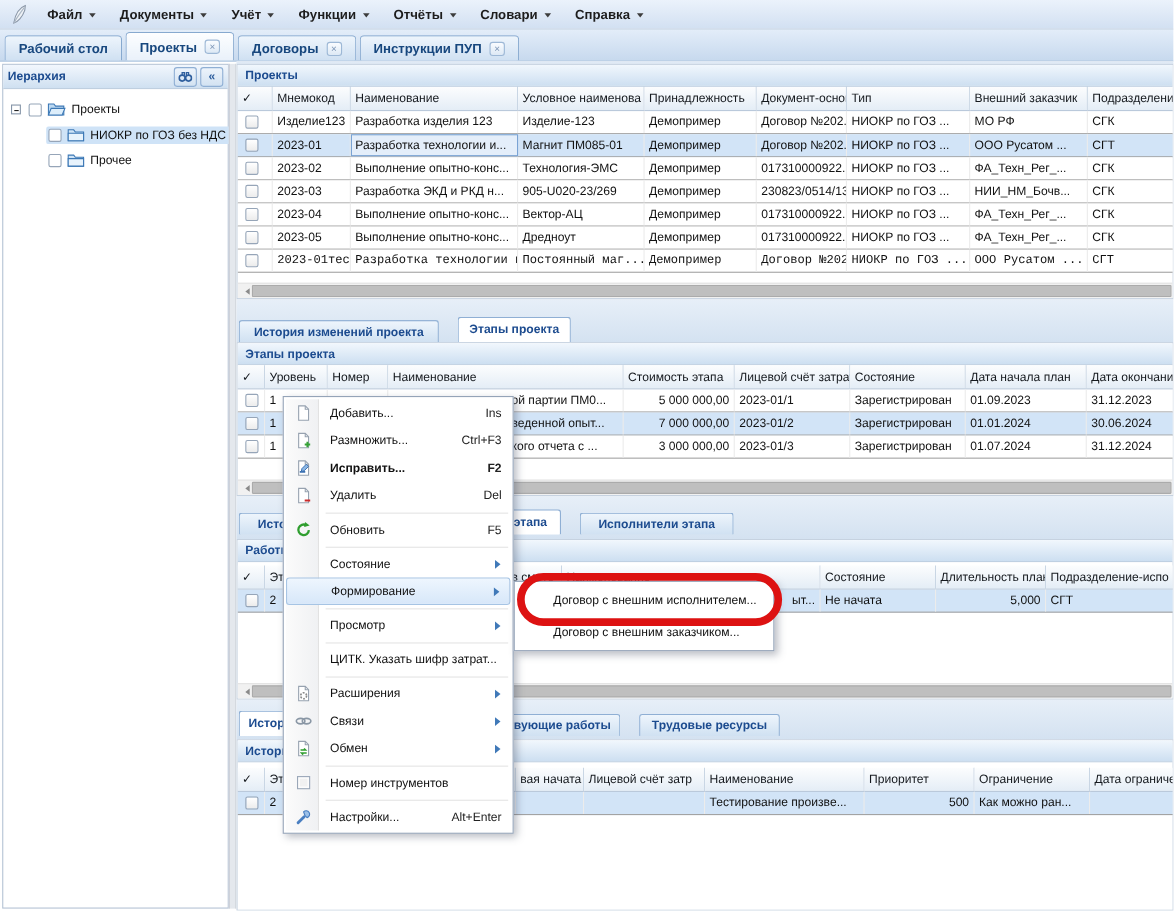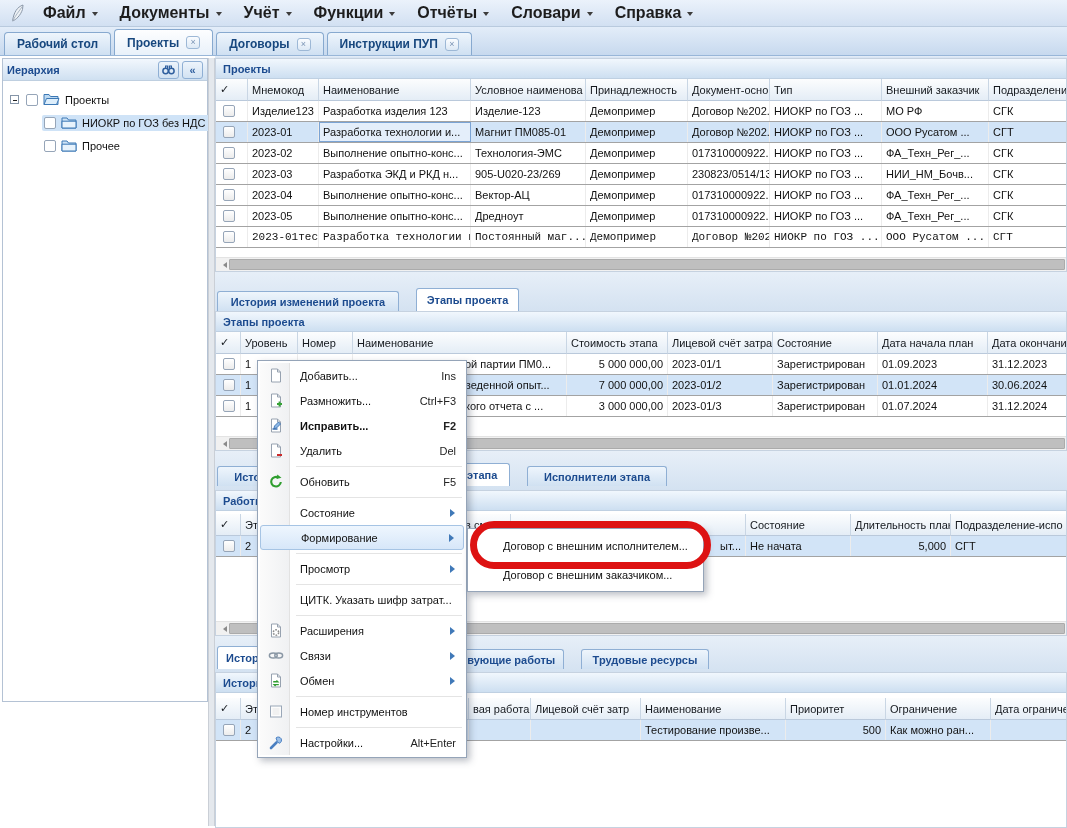--- a/index.html
+++ b/index.html
@@ -2,29 +2,29 @@
 <html><head>
 <meta charset="utf-8">
 <style>
 *{box-sizing:border-box}
 body{margin:0;background:#fff}
 #app{position:relative;width:1067px;height:828px;font-family:"Liberation Sans",sans-serif;font-size:11px;color:#111;overflow:hidden;background:#fff}
 
 .menubar{position:absolute;left:0;top:0;width:1067px;height:27px;background:linear-gradient(#ebf2fb,#d2e0f2);border-bottom:1px solid #b9cade;display:flex;align-items:center;padding-left:6px}
 .quill{width:22px;height:22px;display:flex;align-items:center;justify-content:center;margin-right:4px}
 .mb-items{display:flex;align-items:center;height:100%}
-.menu-item{display:flex;align-items:center;gap:6px;padding:0 11px;height:100%;font-weight:700;font-size:16px;color:#1d1d1d;cursor:default}
+.menu-item{display:flex;align-items:center;gap:6px;padding:0 11px;height:100%;font-weight:700;font-size:12px;color:#1d1d1d;cursor:default}
 .caret{width:0;height:0;border:3.5px solid transparent;border-top:4px solid #3c3c3c;margin-top:4px}
 
 .tabbar{position:absolute;top:27px;left:0;width:1067px;height:29px;background:linear-gradient(#e3edf9,#c7d9ee);border-bottom:1px solid #98b6d8;display:flex;align-items:flex-end;padding-left:4px;gap:3px}
 .tab{height:23px;display:flex;align-items:center;gap:7px;padding:0 12px;border:1px solid #87a9cf;border-bottom:none;border-radius:4px 4px 0 0;background:linear-gradient(#eef5fc,#cfe0f2);font-weight:700;font-size:12px;color:#17477e;white-space:nowrap}
 .tab.active{background:linear-gradient(#fdfeff,#e9f1fa);height:26px}
 .tclose{width:14px;height:13px;border:1px solid #9db8d6;border-radius:3px;background:linear-gradient(#fafcff,#dde9f5);color:#7b94b5;font-size:9px;line-height:11px;text-align:center;font-weight:400}
 
-.sidebar{position:absolute;left:2px;top:58px;width:206px;height:644px;border:1px solid #b4c2d4;background:#fff}
+.sidebar{position:absolute;left:2px;top:58px;width:206px;height:768px;border:1px solid #b4c2d4;background:#fff}
 .sb-title{height:22px;background:linear-gradient(#f2f7fd,#cfe0f1);border-bottom:1px solid #bfcfe0;display:flex;align-items:center;padding:0 4px;font-weight:700;color:#1c4b8f}
 .sb-title .spacer{flex:1}
 .sb-btn{width:21px;height:18px;margin-left:3px;border:1px solid #8fafd4;border-radius:3px;background:linear-gradient(#fff,#dcе9f6);display:flex;align-items:center;justify-content:center;color:#2f5f9e;font-weight:700;font-size:11px}
 .tree{padding-top:7px}
 .trow{height:23px;display:flex;align-items:center;padding-left:7px}
 .trow.child{padding-left:39px}
 .texp{width:9px;height:9px;border:1px solid #8595a8;background:#fff;position:relative;margin-right:5px;flex:none}
 .texp::after{content:"";position:absolute;left:1.5px;top:3.5px;width:4px;height:1px;background:#222}
 .twrap{display:flex;align-items:center;gap:5px;padding:2px 5px 2px 2px;border-radius:2px}
 .trow.sel .twrap{background:#cfe3f7}
@@ -501,21 +501,21 @@
             <div class="th">
               <span>✓</span>
             </div>
             <div class="th">
               <span>Этап</span>
             </div>
             <div class="th">
               <span></span>
             </div>
             <div class="th">
-              <span>вая работа</span>
+              <span>вая начата</span>
             </div>
             <div class="th">
               <span>Лицевой счёт затр</span>
             </div>
             <div class="th">
               <span>Наименование</span>
             </div>
             <div class="th">
               <span>Приоритет</span>
             </div>

